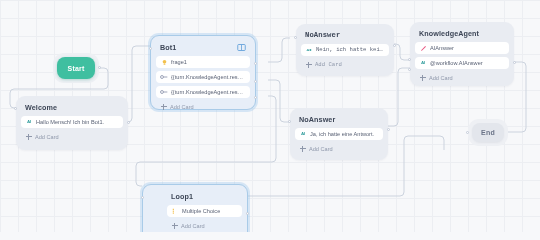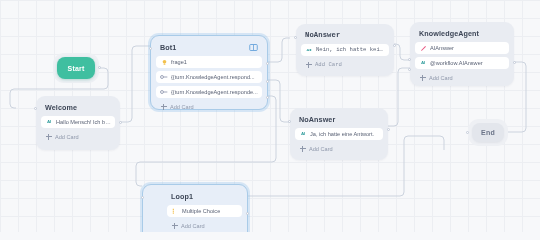--- a/index.html
+++ b/index.html
@@ -194,39 +194,39 @@
     </g>
   </svg>
 
   <div class="node pill-wrap" style="left:53px; top:53px; width:46px; height:30px;">
     <div class="pill start" style="width:38px; height:22px;">
       <span>Start</span>
     </div>
     <div class="port" style="right:-2px; top:13px;"></div>
   </div>
 
-  <div class="node flownode" style="left:16px; top:96px; width:84px; height:54px;margin-left:20px;">
+  <div class="node flownode" style="left:16px; top:96px; width:112px; height:54px;">
     <div class="node-title-row">
       <span class="node-title">Welcome</span>
     </div>
     <div class="card">
       <span class="card-icon">
         <span class="ai-badge">AI</span>
       </span>
       <span class="card-text">Hallo Mensch! Ich bin Bot1.</span>
     </div>
     <div class="addcard">
       <span class="plus"></span>
       <span class="addcard-text">Add Card</span>
     </div>
     <div class="port" style="left:-2px; top:11px;"></div>
     <div class="port" style="right:-2px; top:25px;"></div>
   </div>
 
-  <div class="node flownode selected" style="left:150px; top:35px; width:118px; height:75px;">
+  <div class="node flownode selected" style="left:150px; top:35px; width:106px; height:75px;">
     <div class="node-title-row">
       <span class="node-title">Bot1</span>
       <svg class="header-icon" viewBox="0 0 12 12">
         <rect x="1" y="2" width="10" height="8" rx="1.2" fill="none" stroke="#5a9bd8" stroke-width="1.1"></rect>
         <line x1="6" y1="2.6" x2="6" y2="9.4" stroke="#5a9bd8" stroke-width="1"></line>
       </svg>
     </div>
     <div class="card">
       <span class="card-icon">
         <svg viewBox="0 0 10 10" width="7" height="7">

